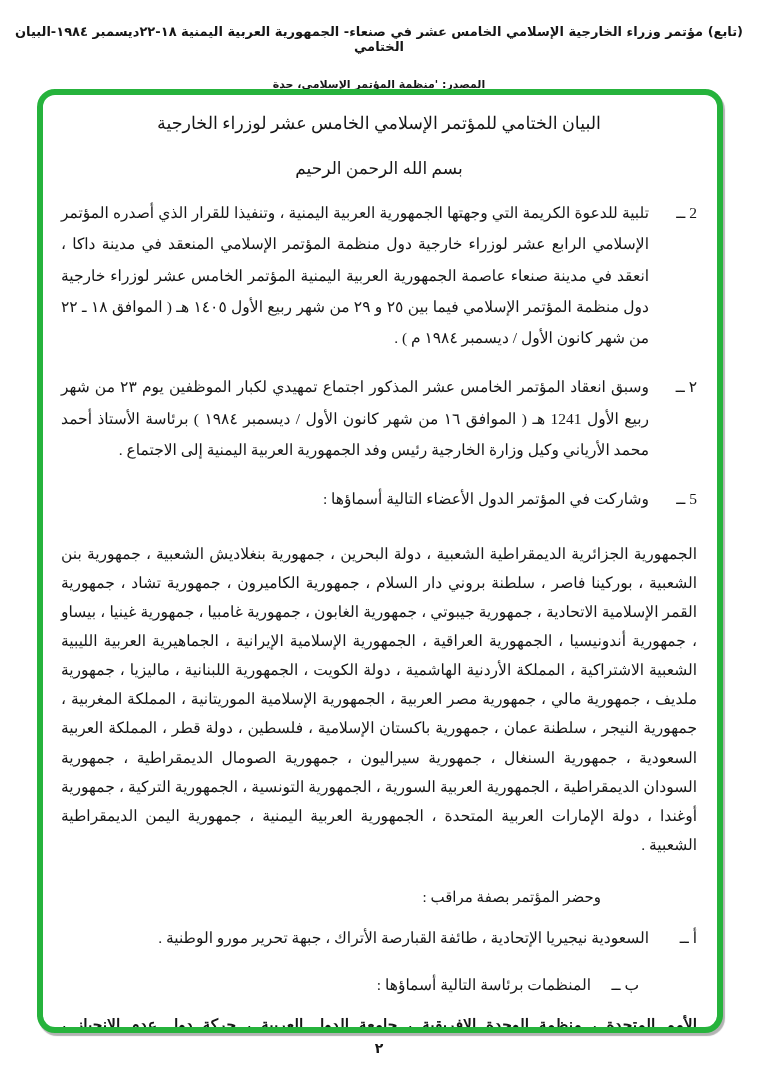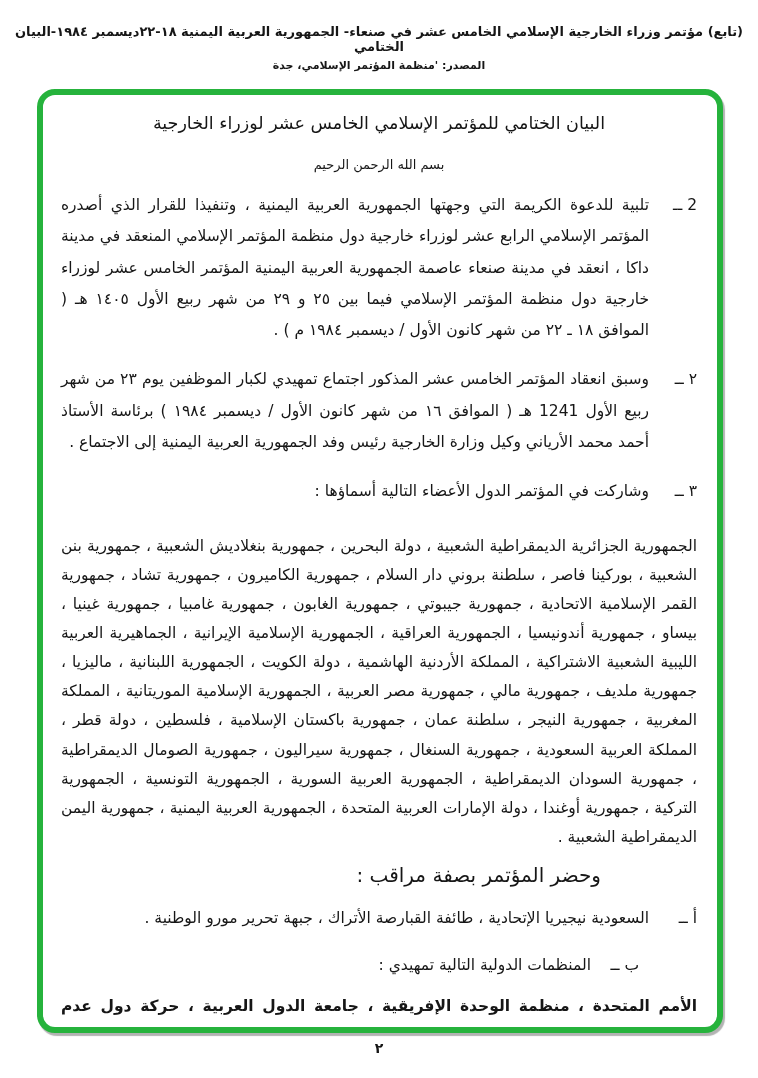--- a/index.html
+++ b/index.html
@@ -18,21 +18,21 @@
     font-weight: bold;
     direction: rtl;
   }
   .scan-header .line1 {
     font-size: 13px;
     letter-spacing: 0px;
     padding: 0 14px;
   }
   .scan-header .line2 {
     font-size: 11px;
-    margin-top: 5px;
+    margin-top: 24px;
   }
   .frame {
     position: absolute;
     left: 37px;
     top: 89px;
     width: 686px;
     height: 944px;
     box-sizing: border-box;
     border: 6px solid #26b33c;
     border-radius: 18px;
@@ -43,21 +43,21 @@
     background: #ffffff;
   }
   .doc-title {
     margin-top: 10px;
     text-align: center;
     font-size: 17.5px;
   }
   .basmala {
     margin-top: 24px;
     text-align: center;
-    font-size: 13px;
+    font-size: 17px;
   }
   .para {
     display: flex;
     margin-top: 18px;
     font-size: 15.5px;
     line-height: 2.02;
     text-align: justify;
   }
   .para .marker {
     flex: 0 0 48px;
@@ -66,23 +66,23 @@
   .para .ptext {
     flex: 1;
   }
   .member-states {
     margin-top: 24px;
     font-size: 15.5px;
     line-height: 1.88;
     text-align: justify;
   }
   .observers-heading {
-    margin-top: 11px;
+    margin-top: 29px;
     padding-right: 96px;
-    font-size: 20px;
+    font-size: 15px;
   }
   .obs { margin-top: 16px; }
   .obs.indent-b { margin-right: 58px; }
   .organizations {
     margin-top: 10px;
     font-size: 15.5px;
     font-weight: bold;
     line-height: 1.85;
     text-align: justify;
     text-align-last: justify;
@@ -98,51 +98,51 @@
   }
 </style>
 </head>
 <body style="color: rgb(22, 22, 22);">
 
 <div class="scan-header">
   <div class="line1">(تابع) مؤتمر وزراء الخارجية الإسلامي الخامس عشر في صنعاء- الجمهورية العربية اليمنية ١٨-٢٢ديسمبر ١٩٨٤-البيان الختامي</div>
   <div class="line2">المصدر: 'منظمة المؤتمر الإسلامي، جدة</div>
 </div>
 
-<div class="frame" style="border-color: rgb(38, 179, 60);">
+<div class="frame" style="border-color: rgb(38, 179, 60); font-family: Liberation Serif, serif;">
 
   <div class="doc-title">البيان الختامي للمؤتمر الإسلامي الخامس عشر لوزراء الخارجية</div>
   <div class="basmala">بسم الله الرحمن الرحيم</div>
 
   <div class="para">
     <span class="marker">2 ــ</span>
     <span class="ptext">تلبية للدعوة الكريمة التي وجهتها الجمهورية العربية اليمنية ، وتنفيذا للقرار الذي أصدره المؤتمر الإسلامي الرابع عشر لوزراء خارجية دول منظمة المؤتمر الإسلامي المنعقد في مدينة داكا ، انعقد في مدينة صنعاء عاصمة الجمهورية العربية اليمنية المؤتمر الخامس عشر لوزراء خارجية دول منظمة المؤتمر الإسلامي فيما بين ٢٥ و ٢٩ من شهر ربيع الأول ١٤٠٥ هـ ( الموافق ١٨ ـ ٢٢ من شهر كانون الأول / ديسمبر ١٩٨٤ م ) .</span>
   </div>
 
   <div class="para">
     <span class="marker">٢ ــ</span>
     <span class="ptext">وسبق انعقاد المؤتمر الخامس عشر المذكور اجتماع تمهيدي لكبار الموظفين يوم ٢٣ من شهر ربيع الأول 1241 هـ ( الموافق ١٦ من شهر كانون الأول / ديسمبر ١٩٨٤ ) برئاسة الأستاذ أحمد محمد الأرياني وكيل وزارة الخارجية رئيس وفد الجمهورية العربية اليمنية إلى الاجتماع .</span>
   </div>
 
   <div class="para">
-    <span class="marker">٣ ــ</span>
+    <span class="marker">5 ــ</span>
     <span class="ptext">وشاركت في المؤتمر الدول الأعضاء التالية أسماؤها :</span>
   </div>
 
   <div class="member-states">الجمهورية الجزائرية الديمقراطية الشعبية ، دولة البحرين ، جمهورية بنغلاديش الشعبية ، جمهورية بنن الشعبية ، بوركينا فاصر ، سلطنة بروني دار السلام ، جمهورية الكاميرون ، جمهورية تشاد ، جمهورية القمر الإسلامية الاتحادية ، جمهورية جيبوتي ، جمهورية الغابون ، جمهورية غامبيا ، جمهورية غينيا ، بيساو ، جمهورية أندونيسيا ، الجمهورية العراقية ، الجمهورية الإسلامية الإيرانية ، الجماهيرية العربية الليبية الشعبية الاشتراكية ، المملكة الأردنية الهاشمية ، دولة الكويت ، الجمهورية اللبنانية ، ماليزيا ، جمهورية ملديف ، جمهورية مالي ، جمهورية مصر العربية ، الجمهورية الإسلامية الموريتانية ، المملكة المغربية ، جمهورية النيجر ، سلطنة عمان ، جمهورية باكستان الإسلامية ، فلسطين ، دولة قطر ، المملكة العربية السعودية ، جمهورية السنغال ، جمهورية سيراليون ، جمهورية الصومال الديمقراطية ، جمهورية السودان الديمقراطية ، الجمهورية العربية السورية ، الجمهورية التونسية ، الجمهورية التركية ، جمهورية أوغندا ، دولة الإمارات العربية المتحدة ، الجمهورية العربية اليمنية ، جمهورية اليمن الديمقراطية الشعبية .</div>
 
   <div class="observers-heading">وحضر المؤتمر بصفة مراقب :</div>
 
   <div class="para obs">
     <span class="marker">أ ــ</span>
     <span class="ptext">السعودية نيجيريا الإتحادية ، طائفة القبارصة الأتراك ، جبهة تحرير مورو الوطنية .</span>
   </div>
 
   <div class="para obs indent-b">
     <span class="marker">ب ــ</span>
-    <span class="ptext">المنظمات الدولية التالية تمهيدي :</span>
+    <span class="ptext">المنظمات برئاسة التالية أسماؤها :</span>
   </div>
 
   <div class="organizations">الأمم المتحدة ، منظمة الوحدة الإفريقية ، جامعة الدول العربية ، حركة دول عدم الإنحياز ،</div>
 
 </div>
 
 <div class="page-number">٢</div>
 
 </body></html>

